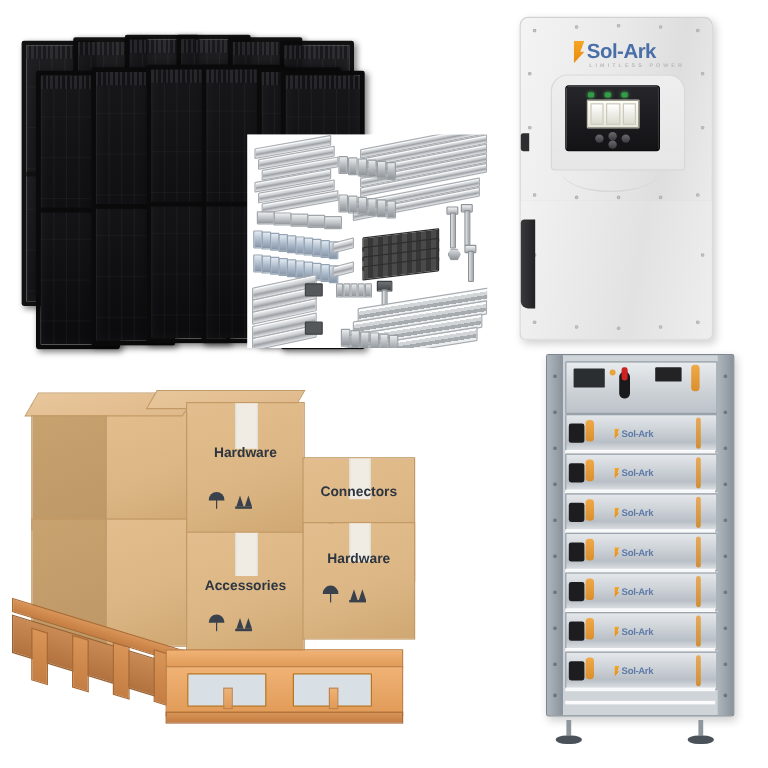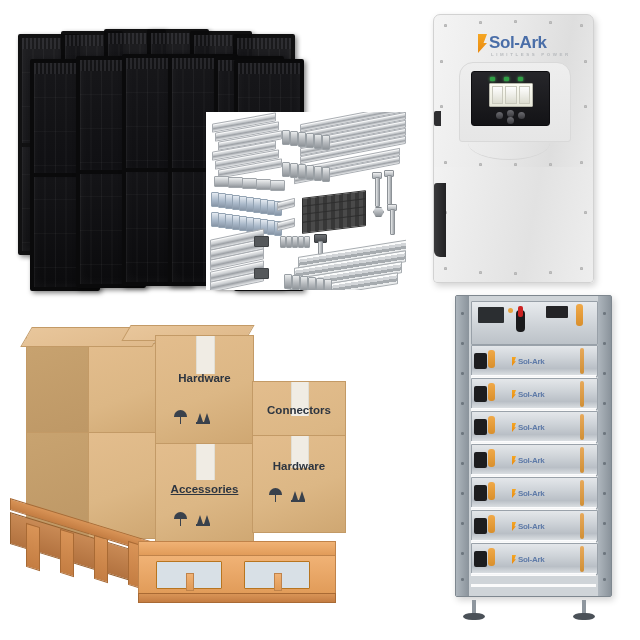--- a/index.html
+++ b/index.html
@@ -560,21 +560,21 @@
         <span class="upmark">
             <i></i>
             <i></i>
             <u></u>
           </span>
       </div>
     </div>
 
     <div class="box" style="left:147px;top:118px;width:97px;height:100px;">
       <div class="tape" style="left:40px;top:0;width:17px;height:36px;"></div>
-      <div class="blabel" style="top:39px;text-decoration:underline;">Accessories</div>
+      <div class="blabel" style="top:39px;">Accessories</div>
       <div class="marks" style="left:18px;top:68px;">
         <span class="umbrella"></span>
         <span class="upmark">
             <i></i>
             <i></i>
             <u></u>
           </span>
       </div>
     </div>
 

